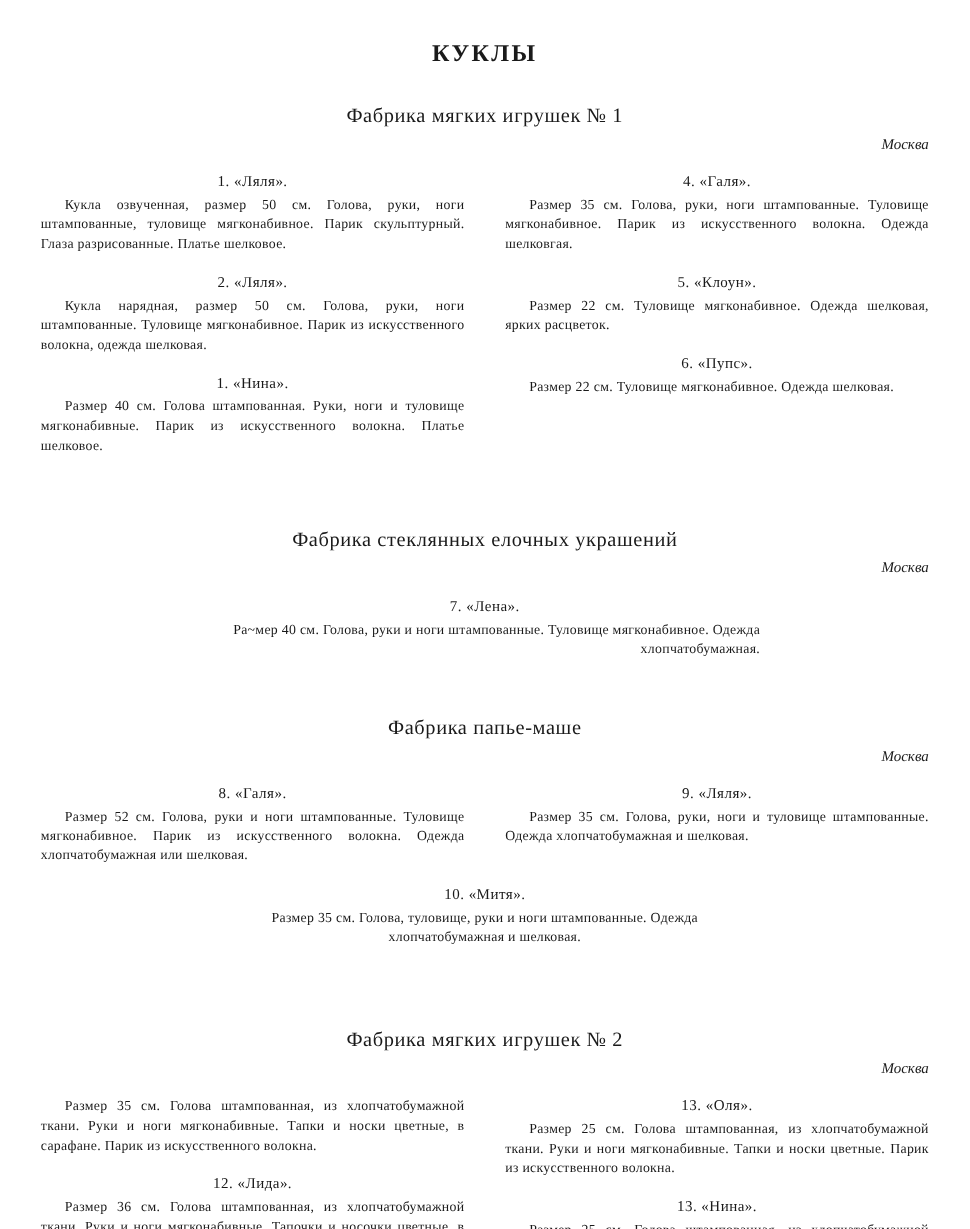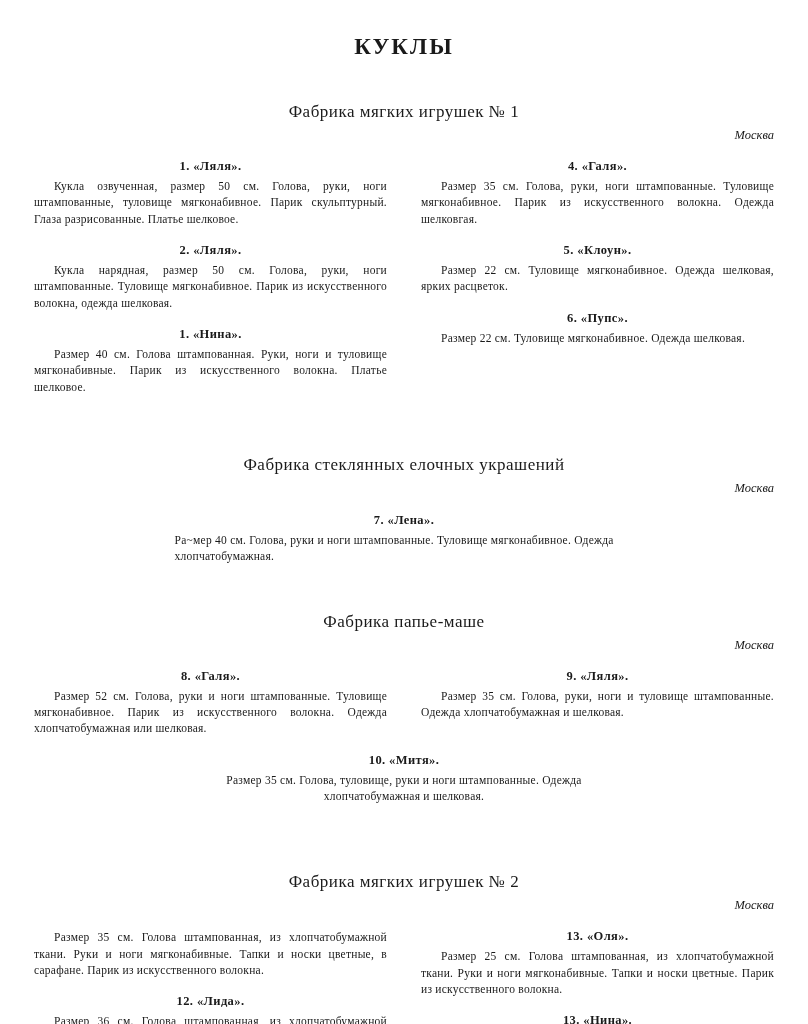--- a/index.html
+++ b/index.html
@@ -16,24 +16,24 @@
   }
   .page {
     width: 808px;
     min-height: 1024px;
     box-sizing: border-box;
     padding: 26px 34px 30px 34px;
     position: relative;
   }
   .doc-title {
     text-align: center;
-    font-size: 23px;
+    font-size: 20px;
     font-weight: bold;
     letter-spacing: 2px;
-    margin: 8px 0 42px 0;
+    margin: 8px 0 30px 0;
   }
   .factory-head {
     text-align: center;
     font-size: 17px;
     margin: 0 0 6px 0;
     letter-spacing: 0.5px;
   }
   .factory-city {
     text-align: right;
     font-size: 12.5px;
@@ -47,21 +47,21 @@
   .col {
     flex: 1 1 0;
     min-width: 0;
   }
   .entry {
     margin-bottom: 16px;
   }
   .entry-title {
     text-align: center;
     font-size: 12.5px;
-    font-weight: bold;
+    font-weight: normal;
     letter-spacing: 0.4px;
     margin-bottom: 4px;
   }
   .entry-body {
     font-size: 11.5px;
     line-height: 1.42;
     text-align: justify;
     text-indent: 20px;
     letter-spacing: 0.25px;
     hyphens: manual;
@@ -73,21 +73,21 @@
     height: 30px;
   }
   .section-gap-xl {
     height: 52px;
   }
   .centered-block {
     width: 62%;
     margin: 17px auto;
   }
   .centered-block .entry-body {
-    text-align: left;
+    text-align: right;
     text-indent: 0;
   }
   .wide-block {
     width: 52%;
     margin: 0 auto;
   }
   .wide-block .entry-body {
     text-align: center;
     text-indent: 0;
   }

